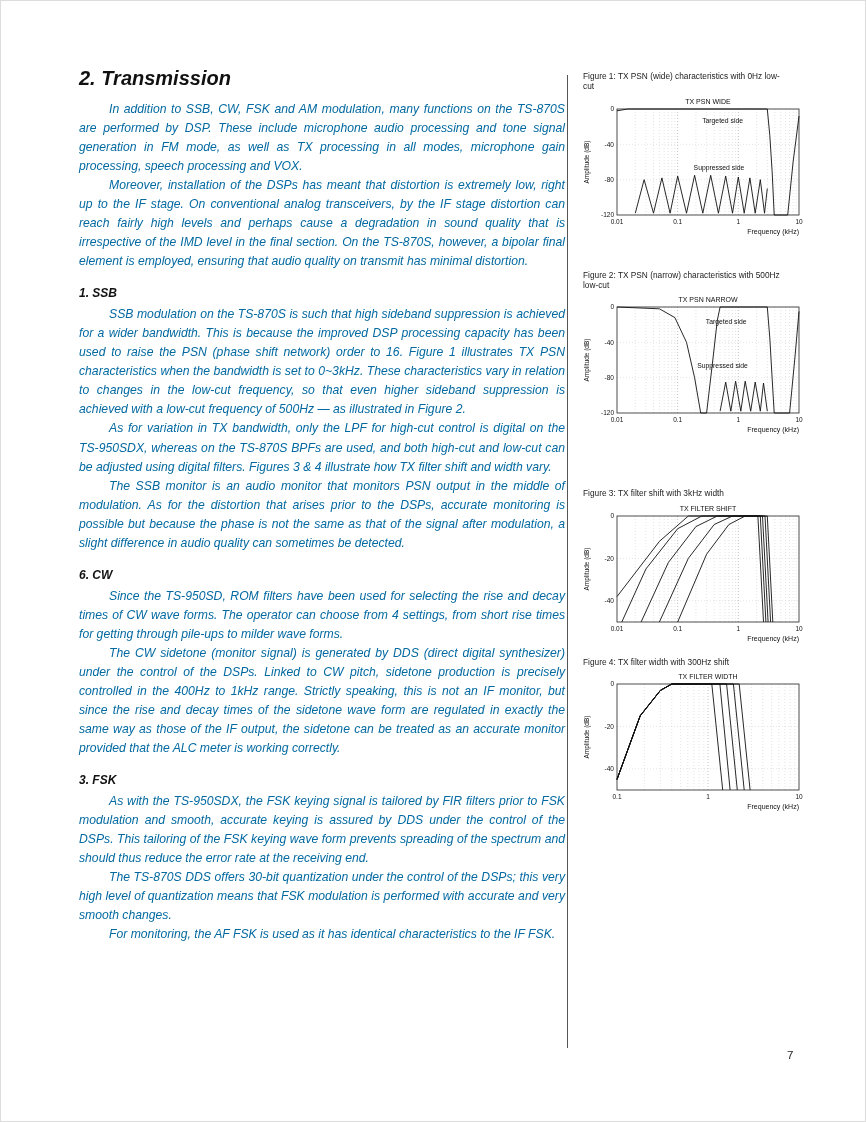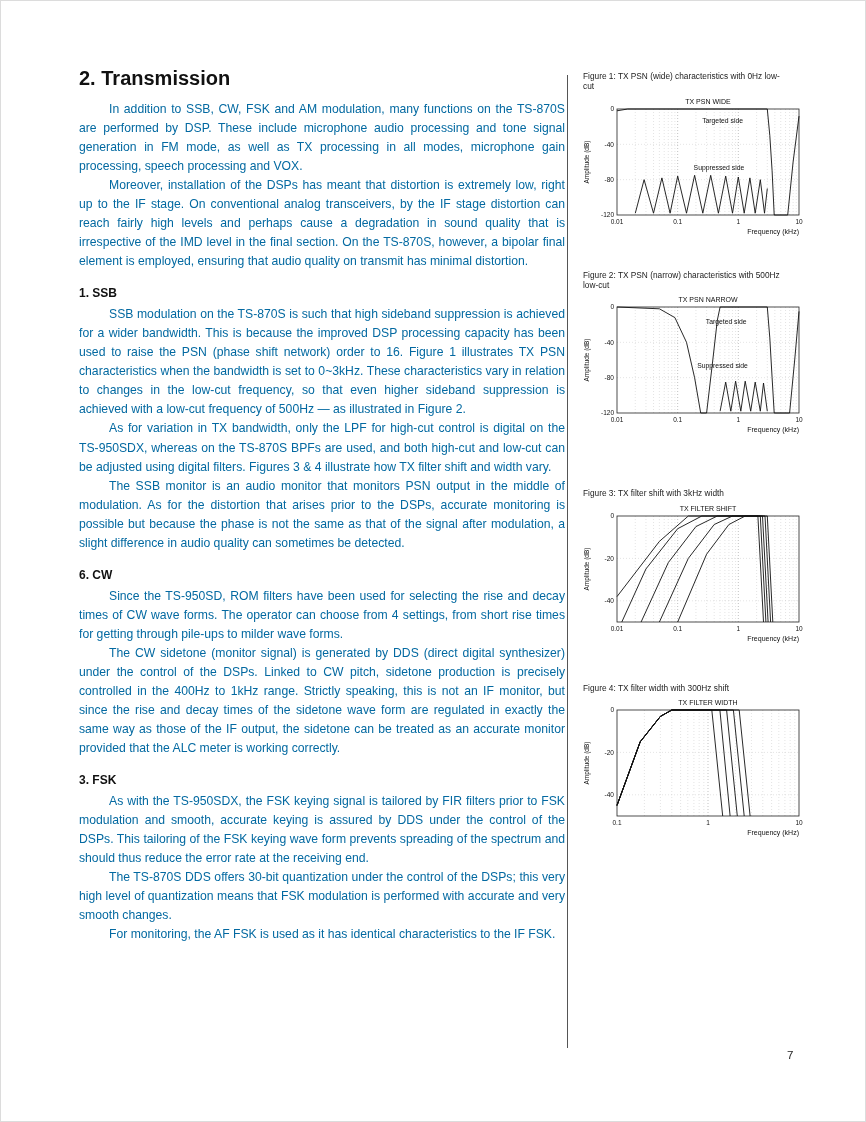--- a/index.html
+++ b/index.html
@@ -1,33 +1,33 @@
 <!DOCTYPE html>
 <html><head>
 <meta charset="utf-8">
 <style>
   html,body{margin:0;padding:0;background:#e9e9e9;}
   .page{
     position:relative;width:866px;height:1122px;margin:0 auto;
     background:#ffffff;border:1px solid #dcdcdc;box-sizing:border-box;
     font-family:"Liberation Sans", sans-serif;color:#161616;overflow:hidden;
   }
-  .content{position:absolute;left:78px;top:66px;width:486px;}
+  .content{position:absolute;left:78px;top:66px;width:486px;font-style:italic;}
   .article-title{font-size:20px;font-weight:bold;margin:0 0 10px 0;color:#111;}
   .body-par{
     font-size:12.2px;line-height:1.56;text-align:justify;
     text-indent:30px;margin:0;color:#0369a1;
   }
   .section-heading{font-size:12px;font-weight:bold;margin:15px 0 5px 0;color:#111;}
   .divider{position:absolute;left:566px;top:74px;width:1px;height:973px;background:#555;}
   .figures-col{position:absolute;left:580px;top:70px;width:232px;}
   .figure{margin:0;}
   .figure:nth-of-type(2){margin-top:20px;}
   .figure:nth-of-type(3){margin-top:40px;}
-  .figure:nth-of-type(4){margin-top:26px;}
+  .figure:nth-of-type(4){}
   .figure-caption{
     font-size:8.3px;line-height:1.25;color:#222;width:200px;margin:0 0 2px 2px;
   }
   .chart-host{width:228px;height:156px;}
   .page-number{position:absolute;left:786px;top:1048px;font-size:11.5px;color:#222;}
 </style>
 </head>
 <body>
 
 <div class="page">

